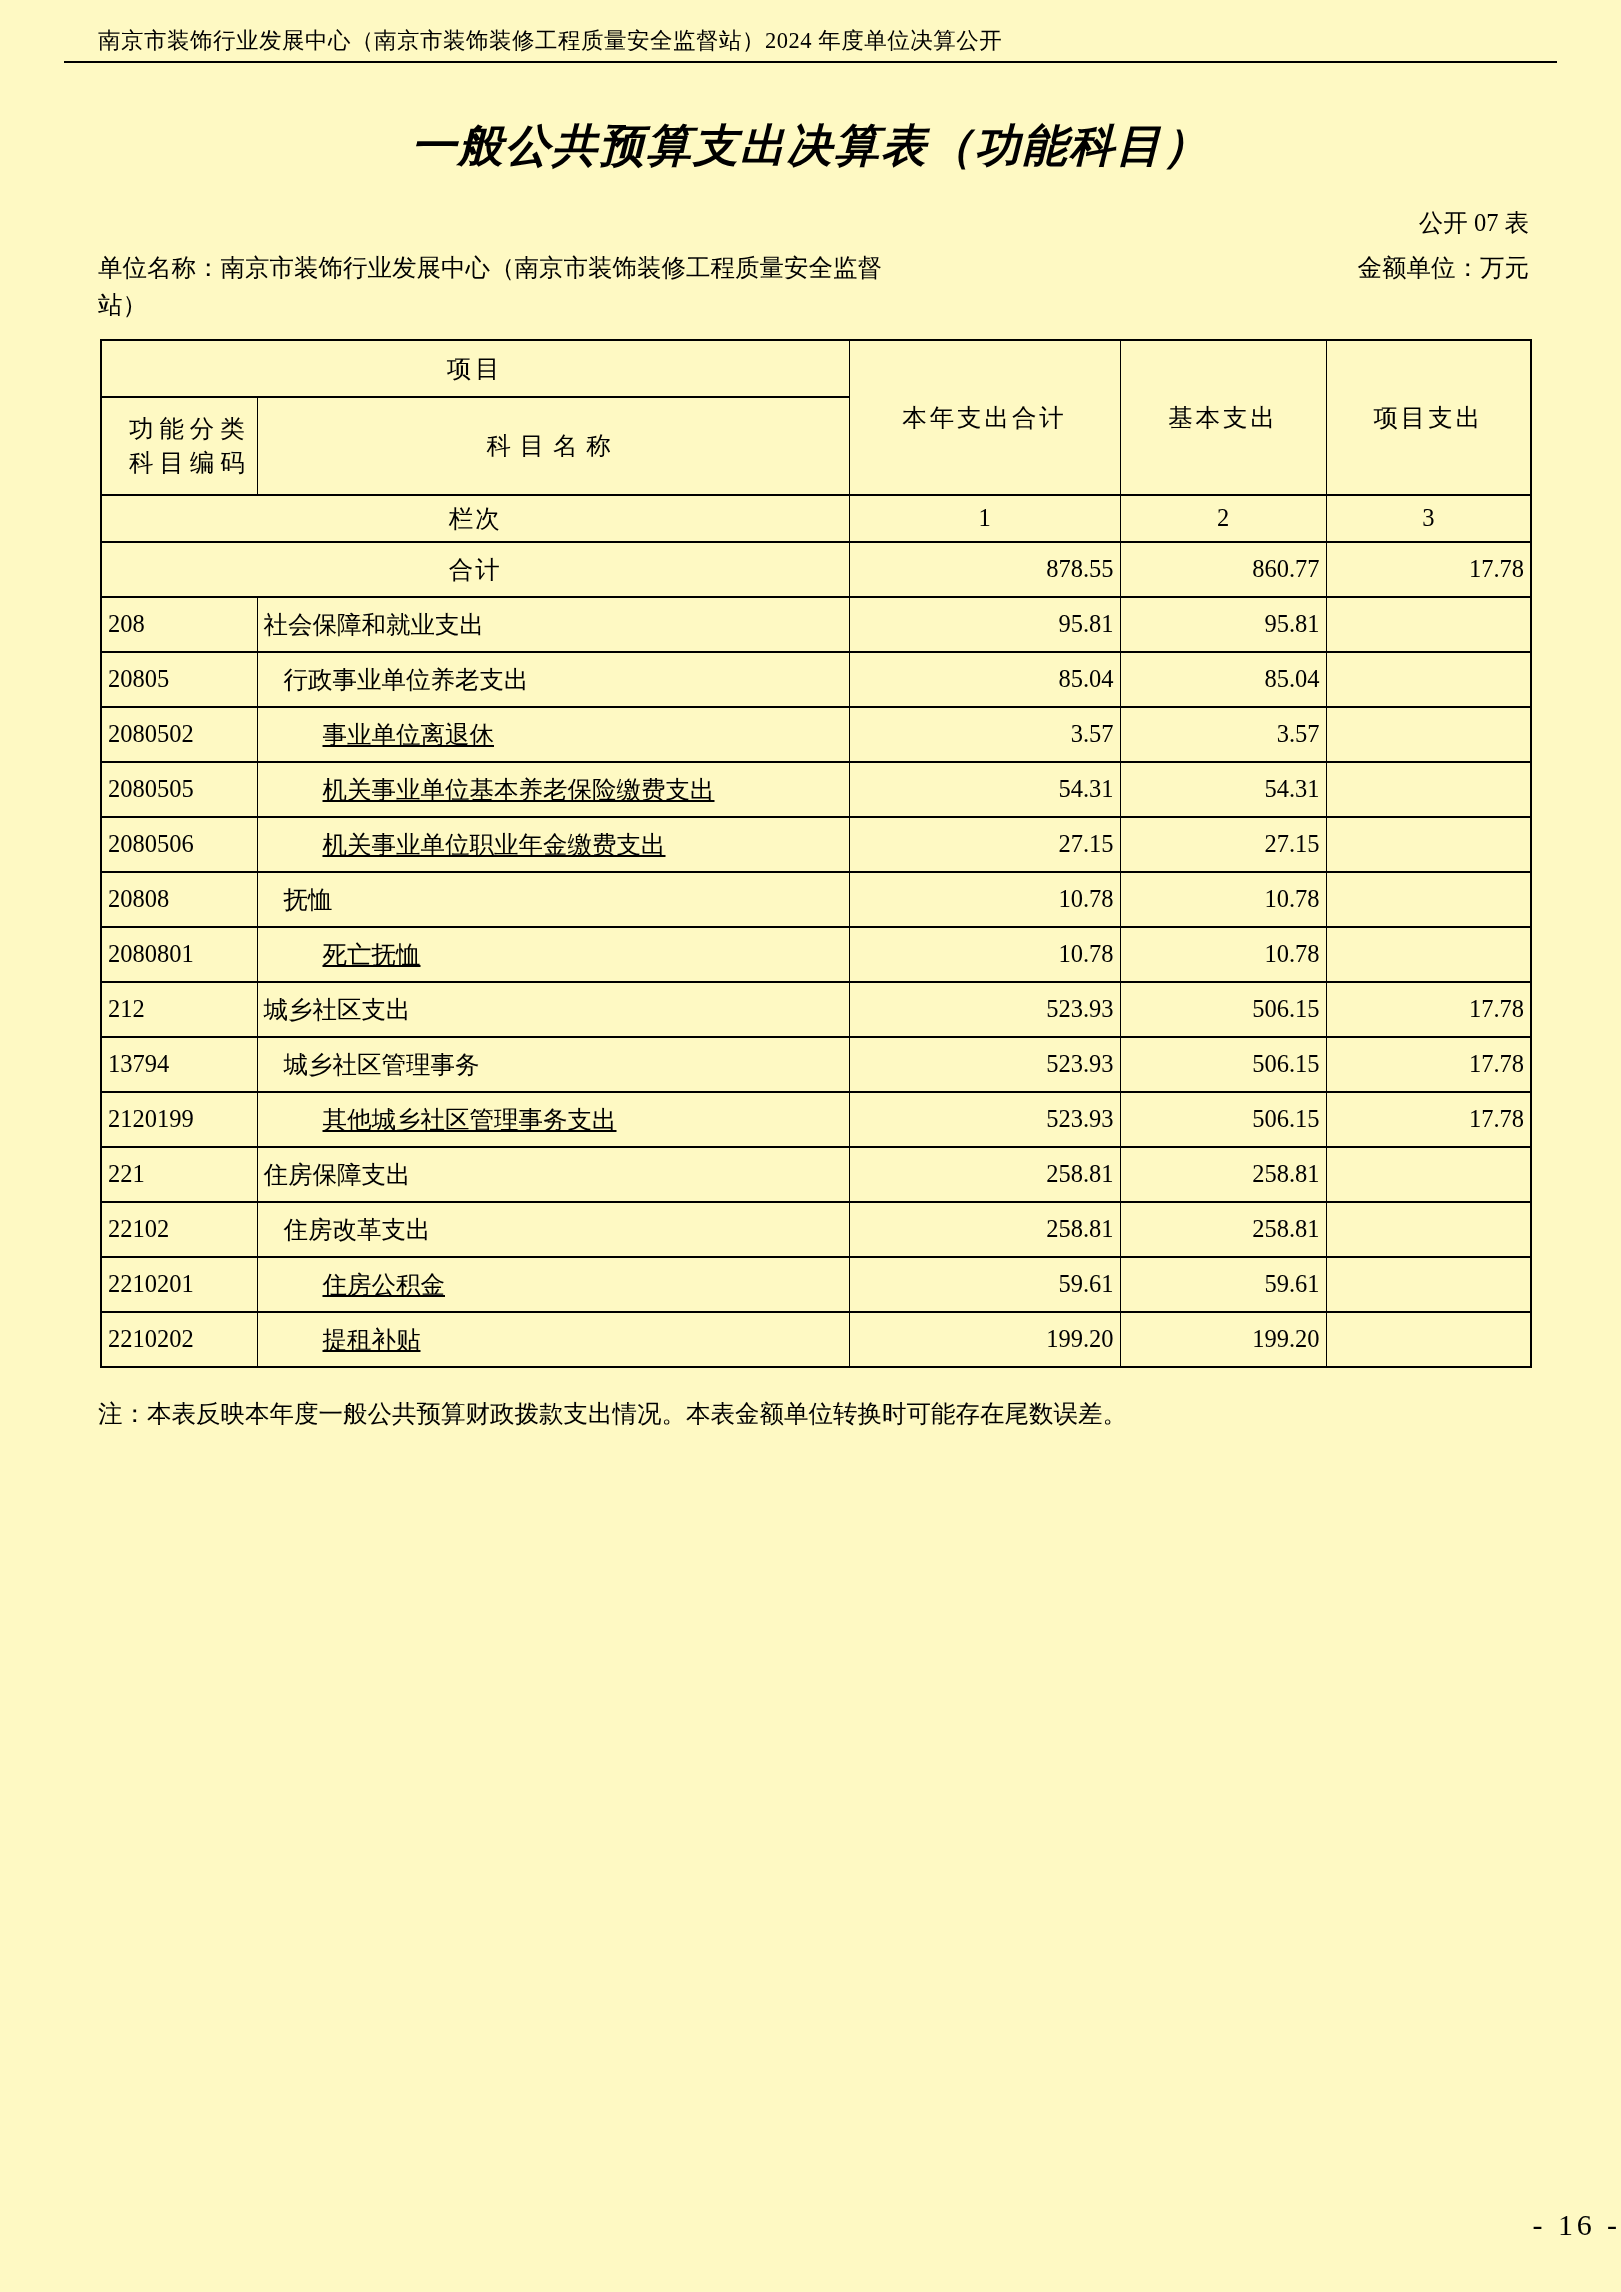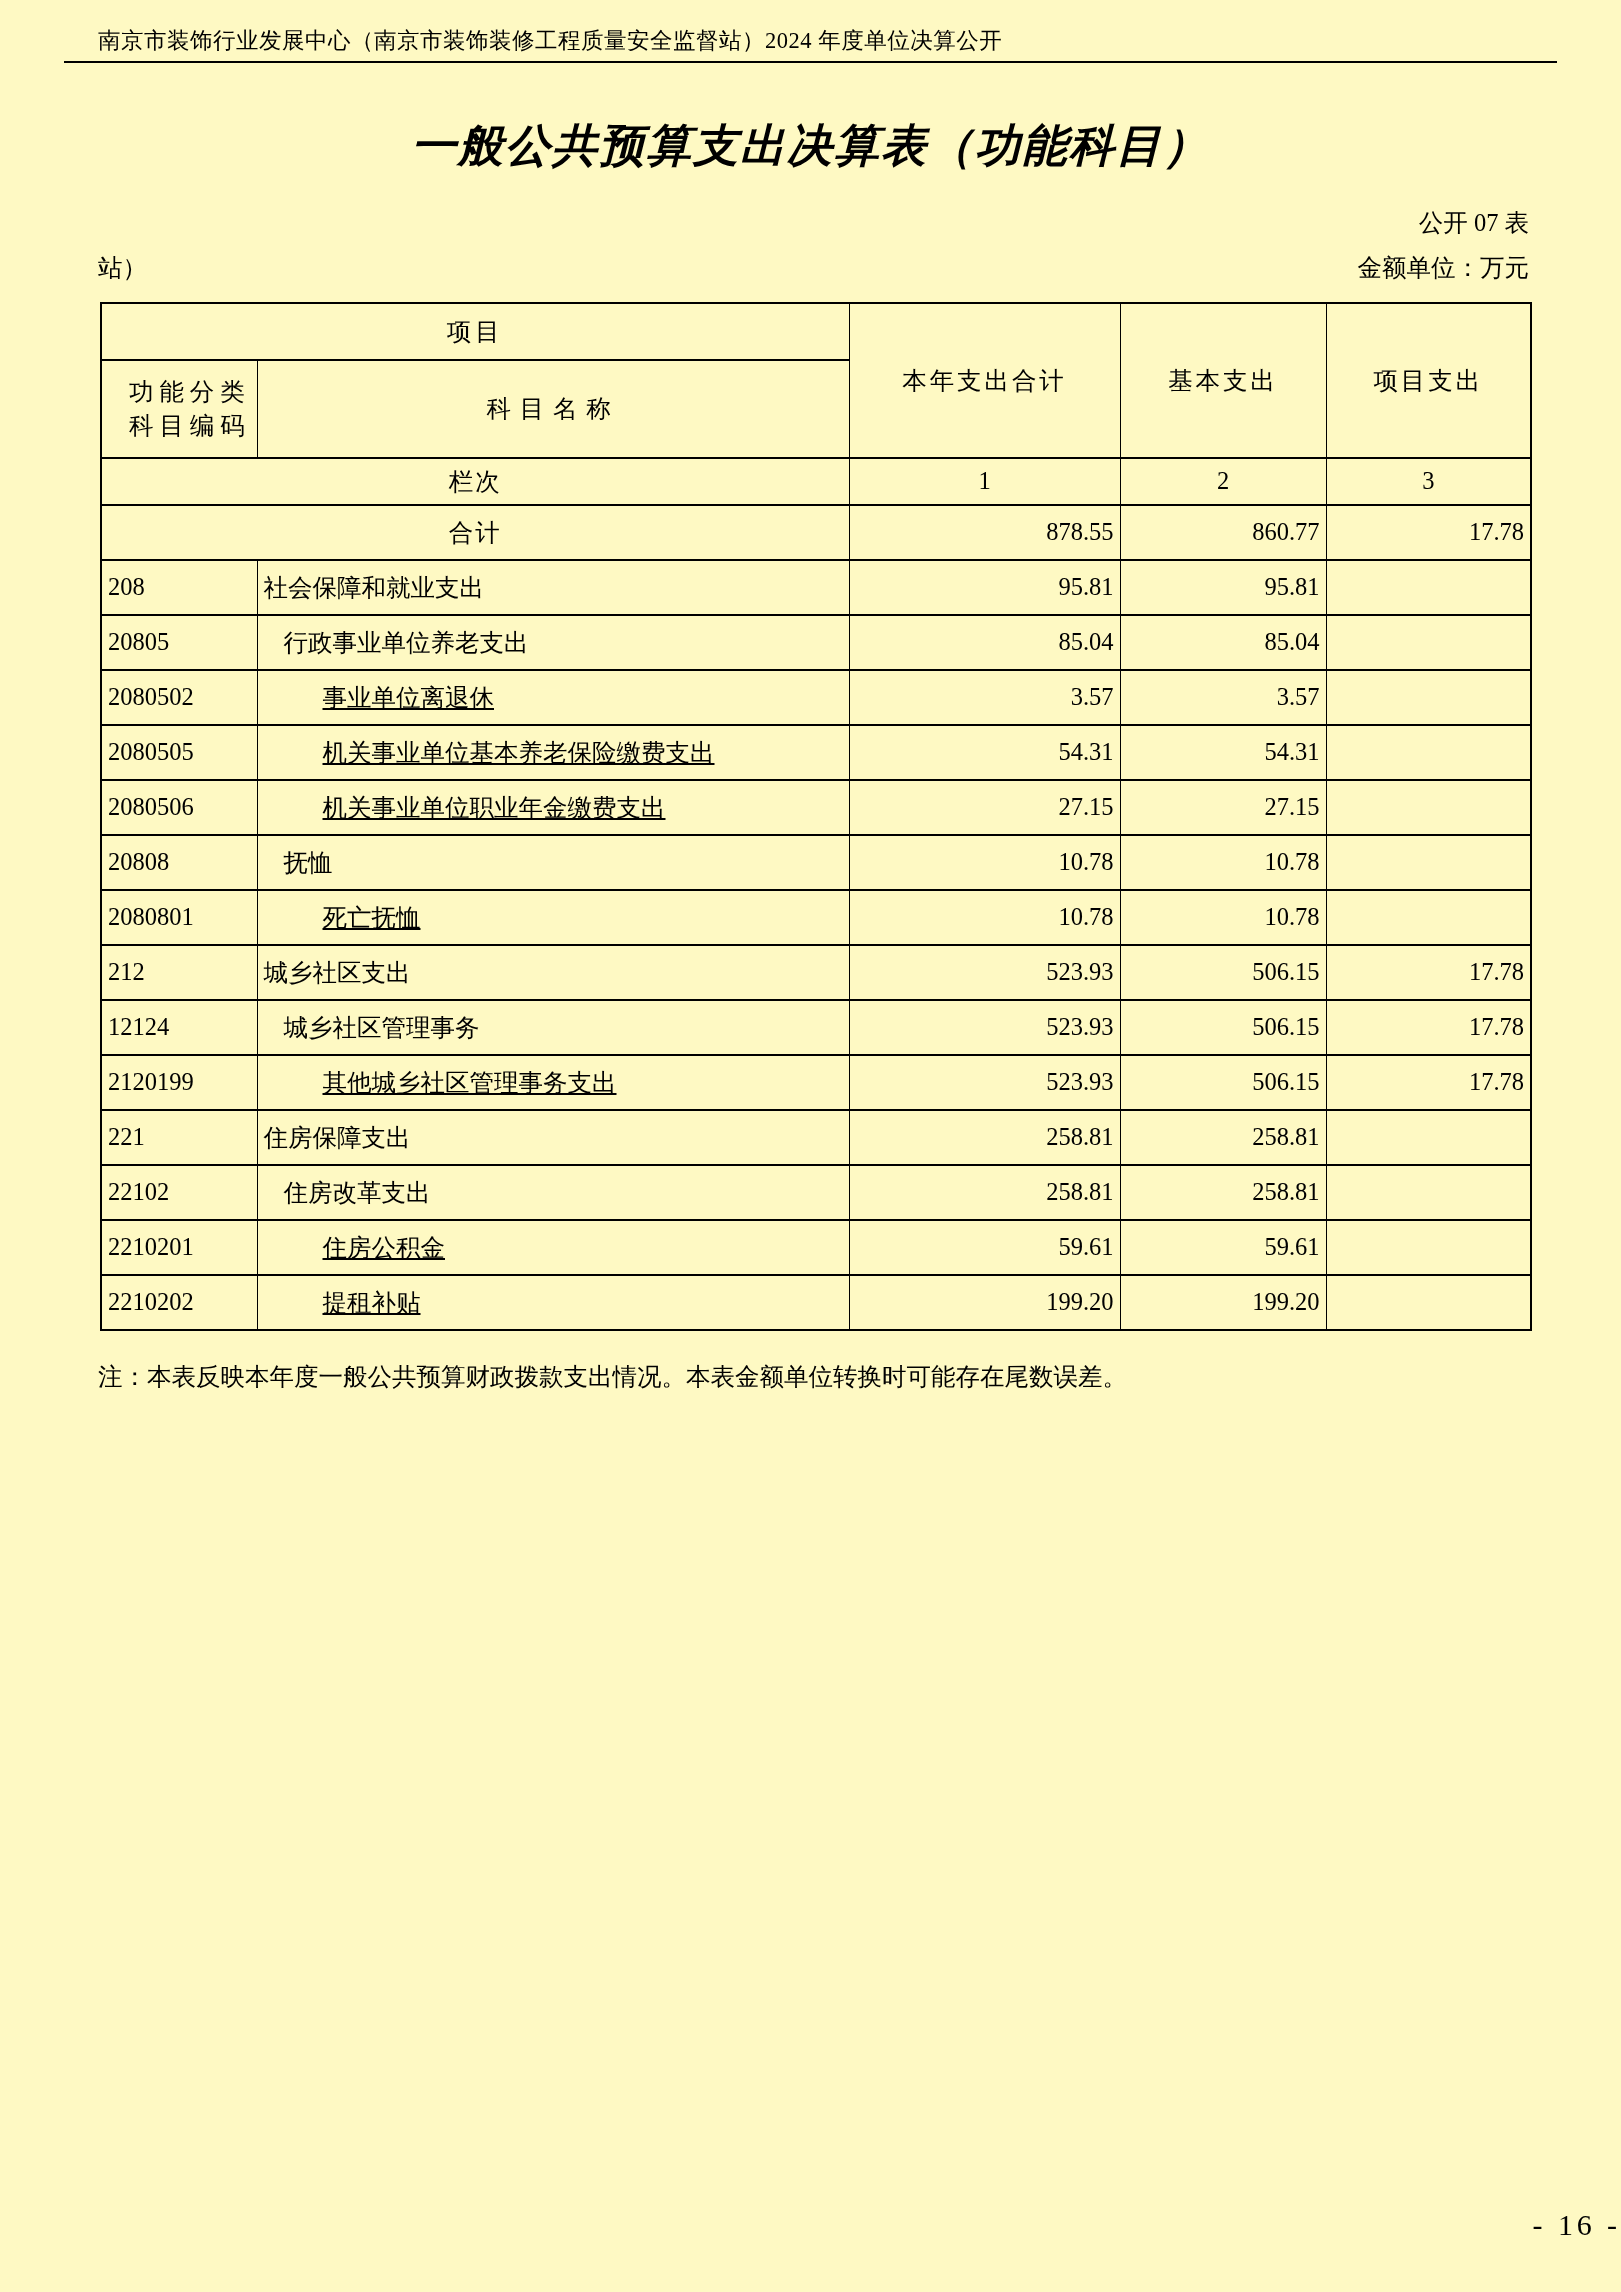--- a/index.html
+++ b/index.html
@@ -113,20 +113,21 @@
     <div class="doc-header-text">南京市装饰行业发展中心（南京市装饰装修工程质量安全监督站）2024 年度单位决算公开</div>
     <hr class="header-rule">
   </div>
 
   <h1 class="doc-title">一般公共预算支出决算表（功能科目）</h1>
 
   <div class="table-code">公开 07 表</div>
 
   <div class="meta-row">
     <div class="unit-name">
+      <span>单位名称：南京市装饰行业发展中心（南京市装饰装修工程质量安全监督</span>
       <span>站）</span>
     </div>
     <div class="amount-unit">金额单位：万元</div>
   </div>
 
   <table class="budget">
     <colgroup>
       <col style="width:156px">
       <col style="width:592px">
       <col style="width:271px">
@@ -212,21 +213,21 @@
         <td class="num-cell"></td>
       </tr>
       <tr>
         <td class="code-cell">212</td>
         <td class="name-cell ind0">城乡社区支出</td>
         <td class="num-cell">523.93</td>
         <td class="num-cell">506.15</td>
         <td class="num-cell">17.78</td>
       </tr>
       <tr>
-        <td class="code-cell">12124</td>
+        <td class="code-cell">13794</td>
         <td class="name-cell ind1">城乡社区管理事务</td>
         <td class="num-cell">523.93</td>
         <td class="num-cell">506.15</td>
         <td class="num-cell">17.78</td>
       </tr>
       <tr>
         <td class="code-cell">2120199</td>
         <td class="name-cell ind2">其他城乡社区管理事务支出</td>
         <td class="num-cell">523.93</td>
         <td class="num-cell">506.15</td>

